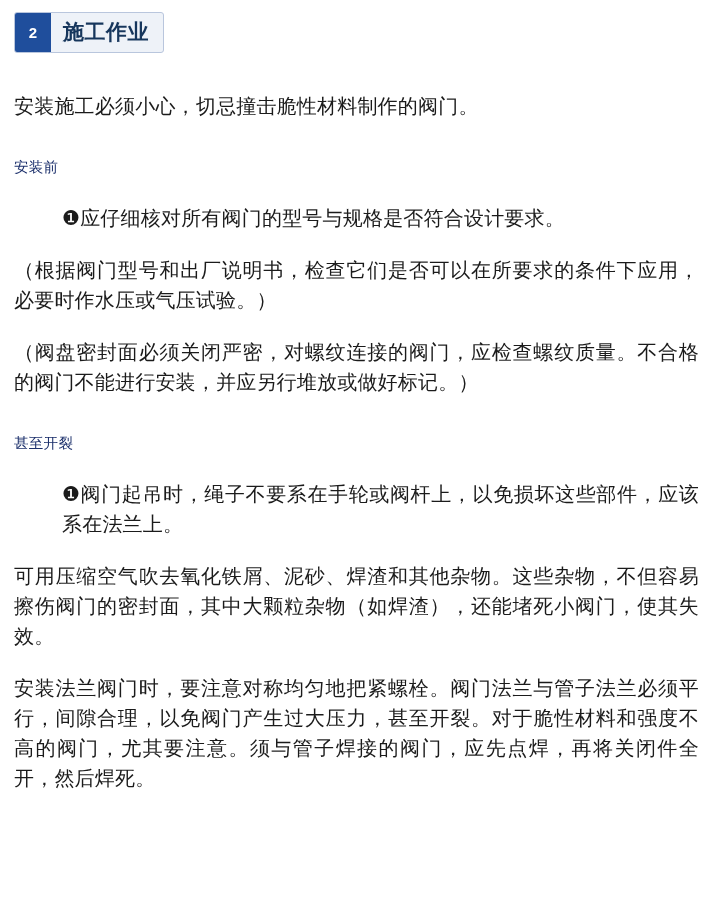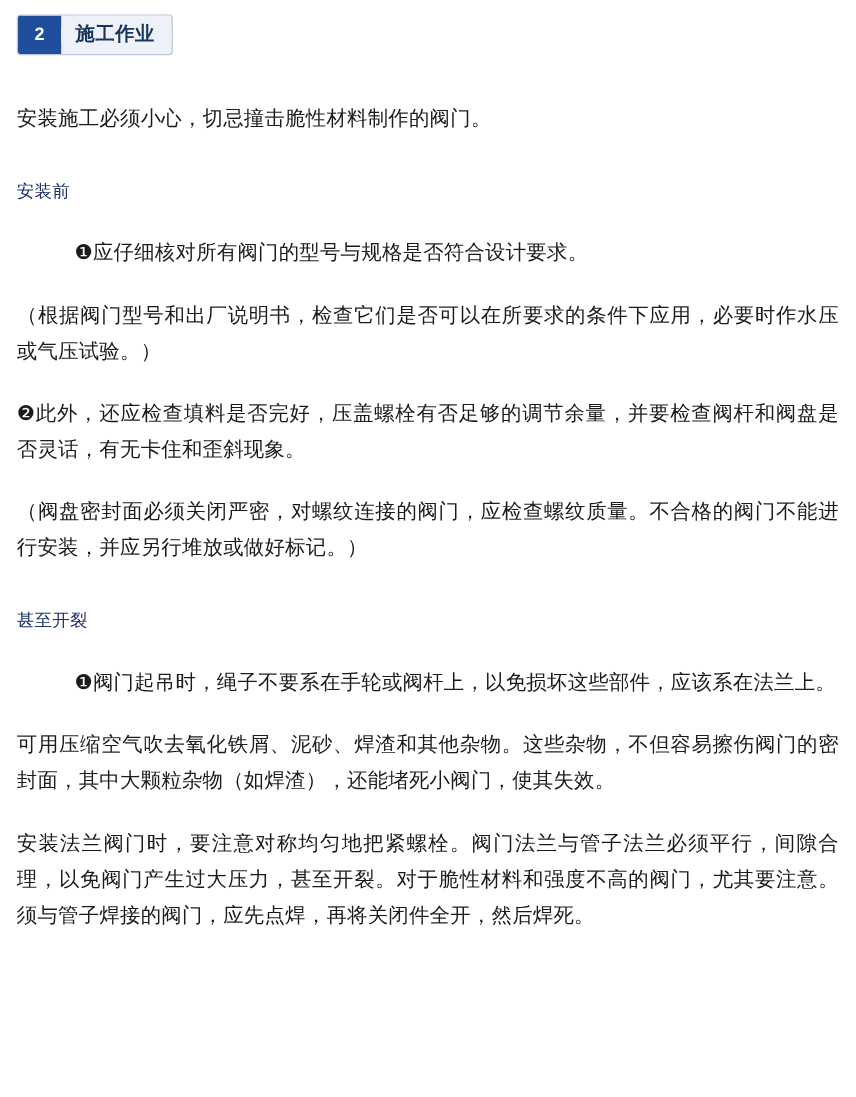--- a/index.html
+++ b/index.html
@@ -37,32 +37,32 @@
     font-weight: bold;
     padding: 5px 11px 6px 11px;
     display: flex;
     align-items: center;
     justify-content: center;
     min-width: 14px;
   }
   .section-title {
     background: #eef2f8;
     color: #16365c;
-    font-size: 16px;
+    font-size: 21px;
     font-weight: bold;
     padding: 5px 14px 6px 12px;
     display: flex;
     align-items: center;
     letter-spacing: 0.5px;
     border-radius: 12px;
   }
 
   
   .para {
-    font-size: 17px;
+    font-size: 20px;
     line-height: 30px;
     margin: 0;
     color: #1b1b1b;
     text-align: justify;
     letter-spacing: 0.2px;
   }
   .para.intro { margin-top: 38px; }
   .para + .para { margin-top: 22px; }
 
   .heading {
@@ -86,21 +86,20 @@
     <div class="section-number">2</div>
     <div class="section-title">施工作业</div>
   </div>
 
   <p class="para intro">安装施工必须小心，切忌撞击脆性材料制作的阀门。</p>
 
   <p class="heading first">安装前</p>
 
   <p class="para after-heading">❶应仔细核对所有阀门的型号与规格是否符合设计要求。</p>
   <p class="para">（根据阀门型号和出厂说明书，检查它们是否可以在所要求的条件下应用，必要时作水压或气压试验。）</p>
-  <p class="para">❷此外，还应检查填料是否完好，压盖螺栓有否足够的调节余量，并要检查阀杆和阀盘是否灵话，有无卡住和歪斜现象。</p>
   <p class="para">（阀盘密封面必须关闭严密，对螺纹连接的阀门，应检查螺纹质量。不合格的阀门不能进行安装，并应另行堆放或做好标记。）</p>
 
   <p class="heading second">甚至开裂</p>
 
   <p class="para after-heading">❶阀门起吊时，绳子不要系在手轮或阀杆上，以免损坏这些部件，应该系在法兰上。</p>
   <p class="para">可用压缩空气吹去氧化铁屑、泥砂、焊渣和其他杂物。这些杂物，不但容易擦伤阀门的密封面，其中大颗粒杂物（如焊渣），还能堵死小阀门，使其失效。</p>
   <p class="para">安装法兰阀门时，要注意对称均匀地把紧螺栓。阀门法兰与管子法兰必须平行，间隙合理，以免阀门产生过大压力，甚至开裂。对于脆性材料和强度不高的阀门，尤其要注意。须与管子焊接的阀门，应先点焊，再将关闭件全开，然后焊死。</p>
 
 </div>
 

